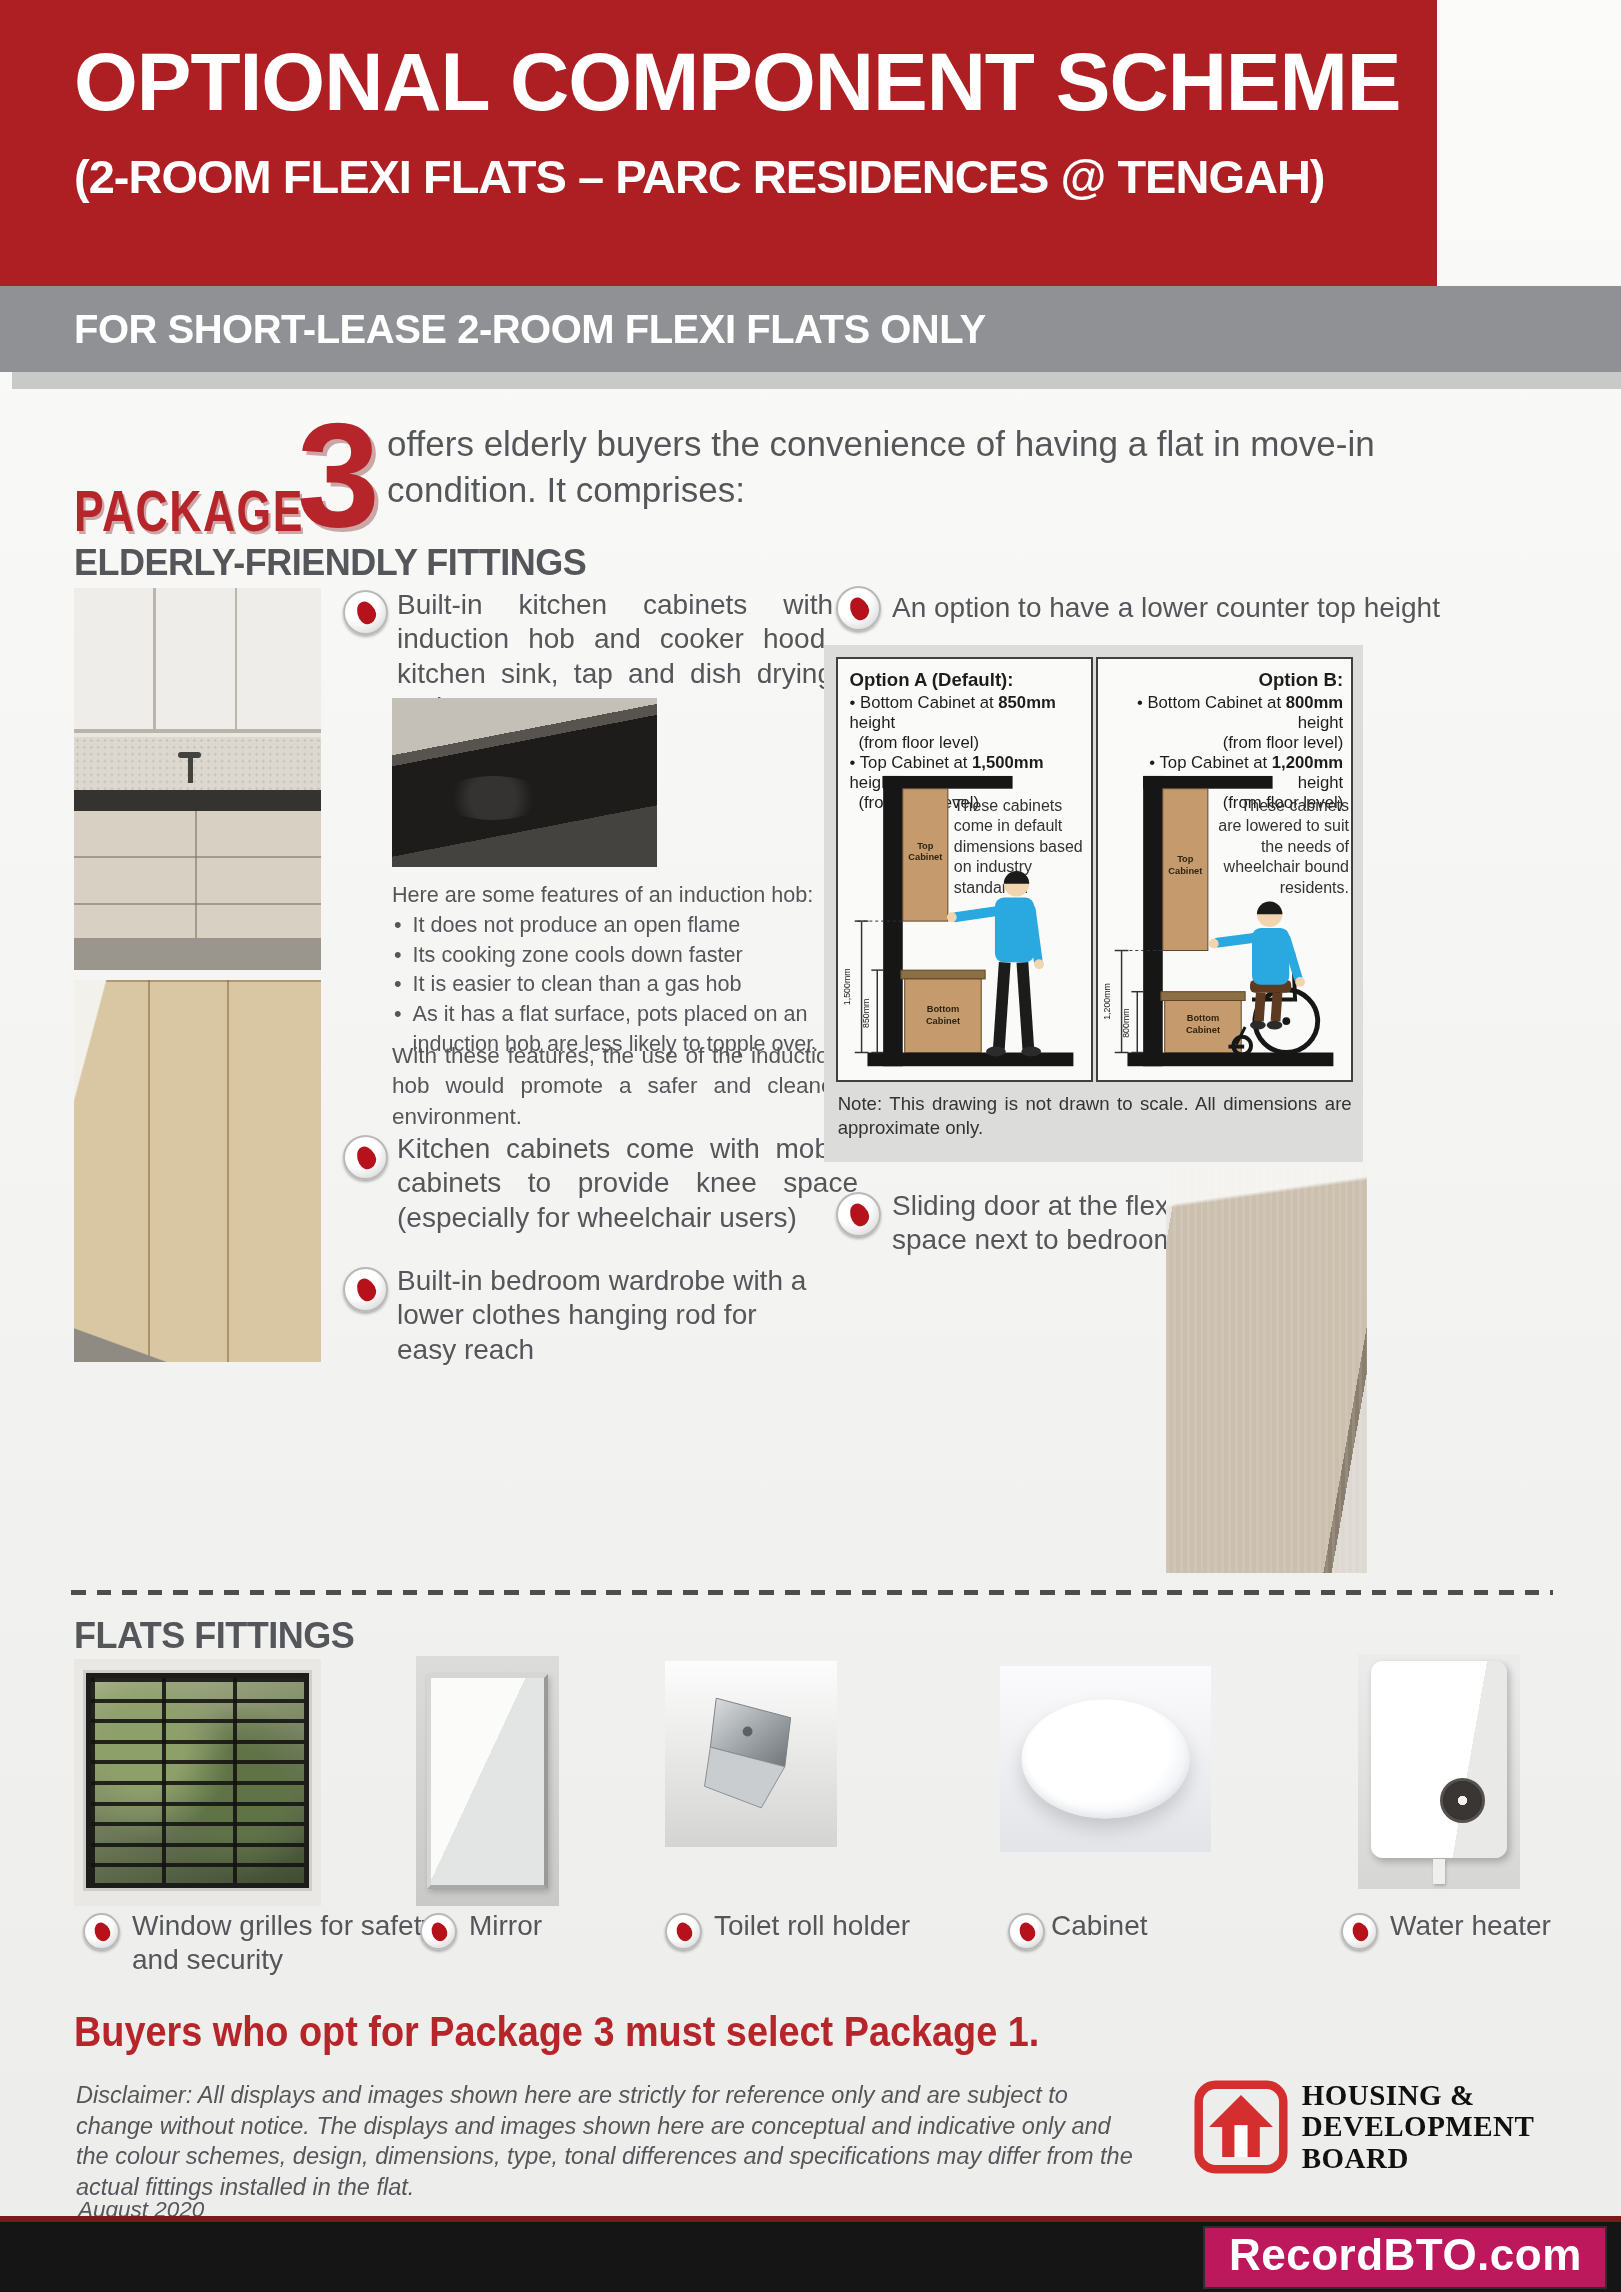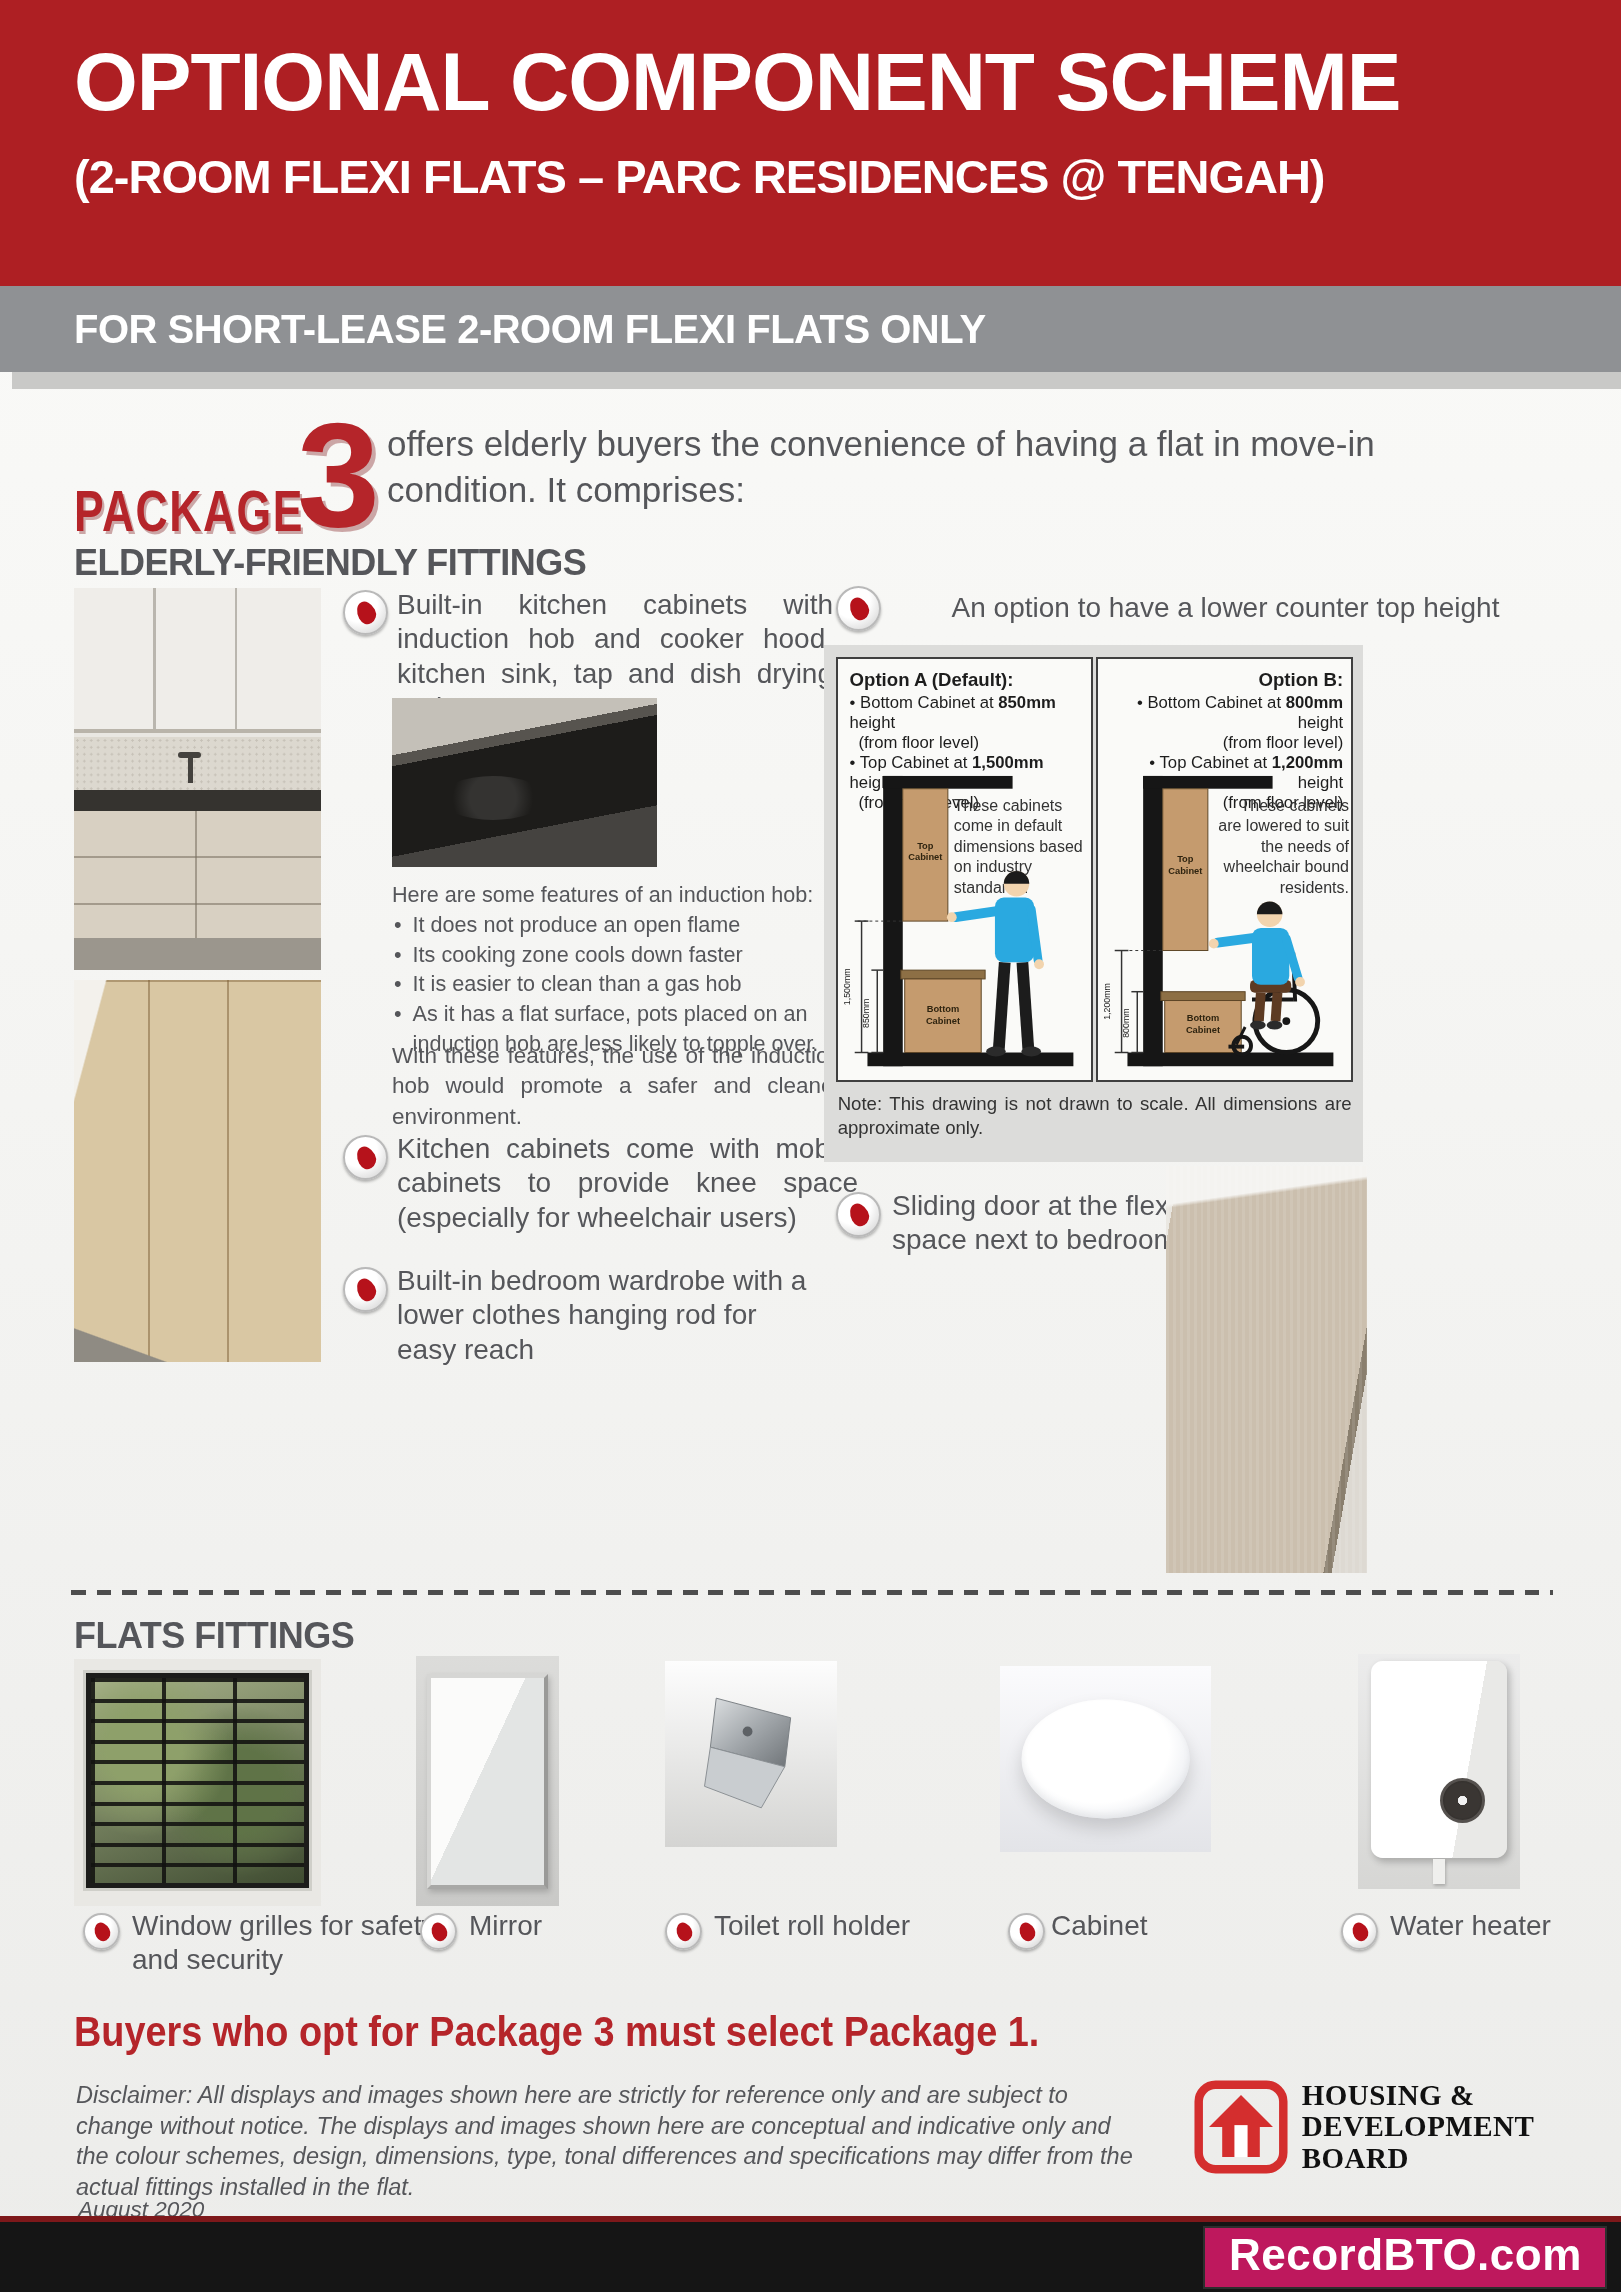--- a/index.html
+++ b/index.html
@@ -3,21 +3,21 @@
 <meta charset="utf-8">
 <style>
   * { margin:0; padding:0; box-sizing:border-box; }
   html,body { background:#d8d8d6; }
   .page {
     position:relative; width:1621px; height:2293px; overflow:hidden;
     font-family:"Liberation Sans", sans-serif; color:#55565a;
     background:linear-gradient(180deg,#fbfbf9 0%,#f3f3f1 55%,#ececea 100%);
   }
   
-  .red-header { position:absolute; left:0; top:0; width:1621px; height:286px; background:#ae1f23; }
+  .red-header { position:absolute; left:0; top:0; width:1437px; height:286px; background:#ae1f23; }
   .hdr-title { position:absolute; left:74px; top:35px; color:#fff; font-weight:bold; font-size:82px; letter-spacing:-1px; white-space:nowrap; }
   .hdr-sub   { position:absolute; left:74px; top:149px; color:#fff; font-weight:bold; font-size:47px; letter-spacing:-1px; white-space:nowrap; }
   .gray-banner { position:absolute; left:0; top:286px; width:1621px; height:86px; background:#8f9194; }
   .gray-banner span { position:absolute; left:74px; top:50%; transform:translateY(-50%); color:#fff; font-weight:bold; font-size:40px; letter-spacing:-0.5px; white-space:nowrap; }
   .light-strip { position:absolute; left:11.8px; top:372px; width:1609px; height:16.7px; background:#c9c9c7; }
   
   .pkg-label { position:absolute; left:74px; top:478px; color:#b5252a; font-weight:bold; font-size:57px; letter-spacing:2px; transform:scaleX(.78); transform-origin:left center; text-shadow:2.9px 2.9px 0 rgba(120,15,18,.35); white-space:nowrap; }
   .pkg-num   { position:absolute; left:297px; top:400px; color:#b5252a; font-weight:bold; font-size:149px; line-height:1; text-shadow:3.9px 3.9px 0 rgba(120,15,18,.35); }
   .pkg-desc  { position:absolute; left:387px; top:421px; width:1029px; font-size:35px; line-height:1.32; color:#55565a; }
   .sec-title { position:absolute; font-size:36px; font-weight:bold; color:#55565a; letter-spacing:-0.5px; white-space:nowrap; }
@@ -165,21 +165,21 @@
   <p class="btxt just" style="left:397px; top:1132px; width:461px;">Kitchen cabinets come with mobile cabinets to provide knee space (especially for wheelchair users)</p>
 
   <span class="dot-icon" style="left:343px; top:1267px;">
       <i></i>
     </span>
   <p class="btxt" style="left:397px; top:1264px; width:421px;">Built-in bedroom wardrobe with a lower clothes hanging rod for easy reach</p>
 
   <span class="dot-icon" style="left:836px; top:586px;">
       <i></i>
     </span>
-  <p class="btxt" style="left:892px; top:591px; width:667px;text-align:center;">An option to have a lower counter top height</p>
+  <p class="btxt" style="left:892px; top:591px; width:667px;">An option to have a lower counter top height</p>
 
   <div class="diagram-box">
 
     <div class="opt-panel opt-a">
       <div class="opt-head">
         <div class="opt-title">Option A (Default):</div>
         <div class="opt-line"><span>• Bottom Cabinet at </span><b>850mm</b><span> height</span></div>
         <div class="opt-sub">(from floor level)</div>
         <div class="opt-line"><span>• Top Cabinet at </span><b>1,500mm</b><span> height</span></div>
         <div class="opt-sub">(from floor level)</div>

